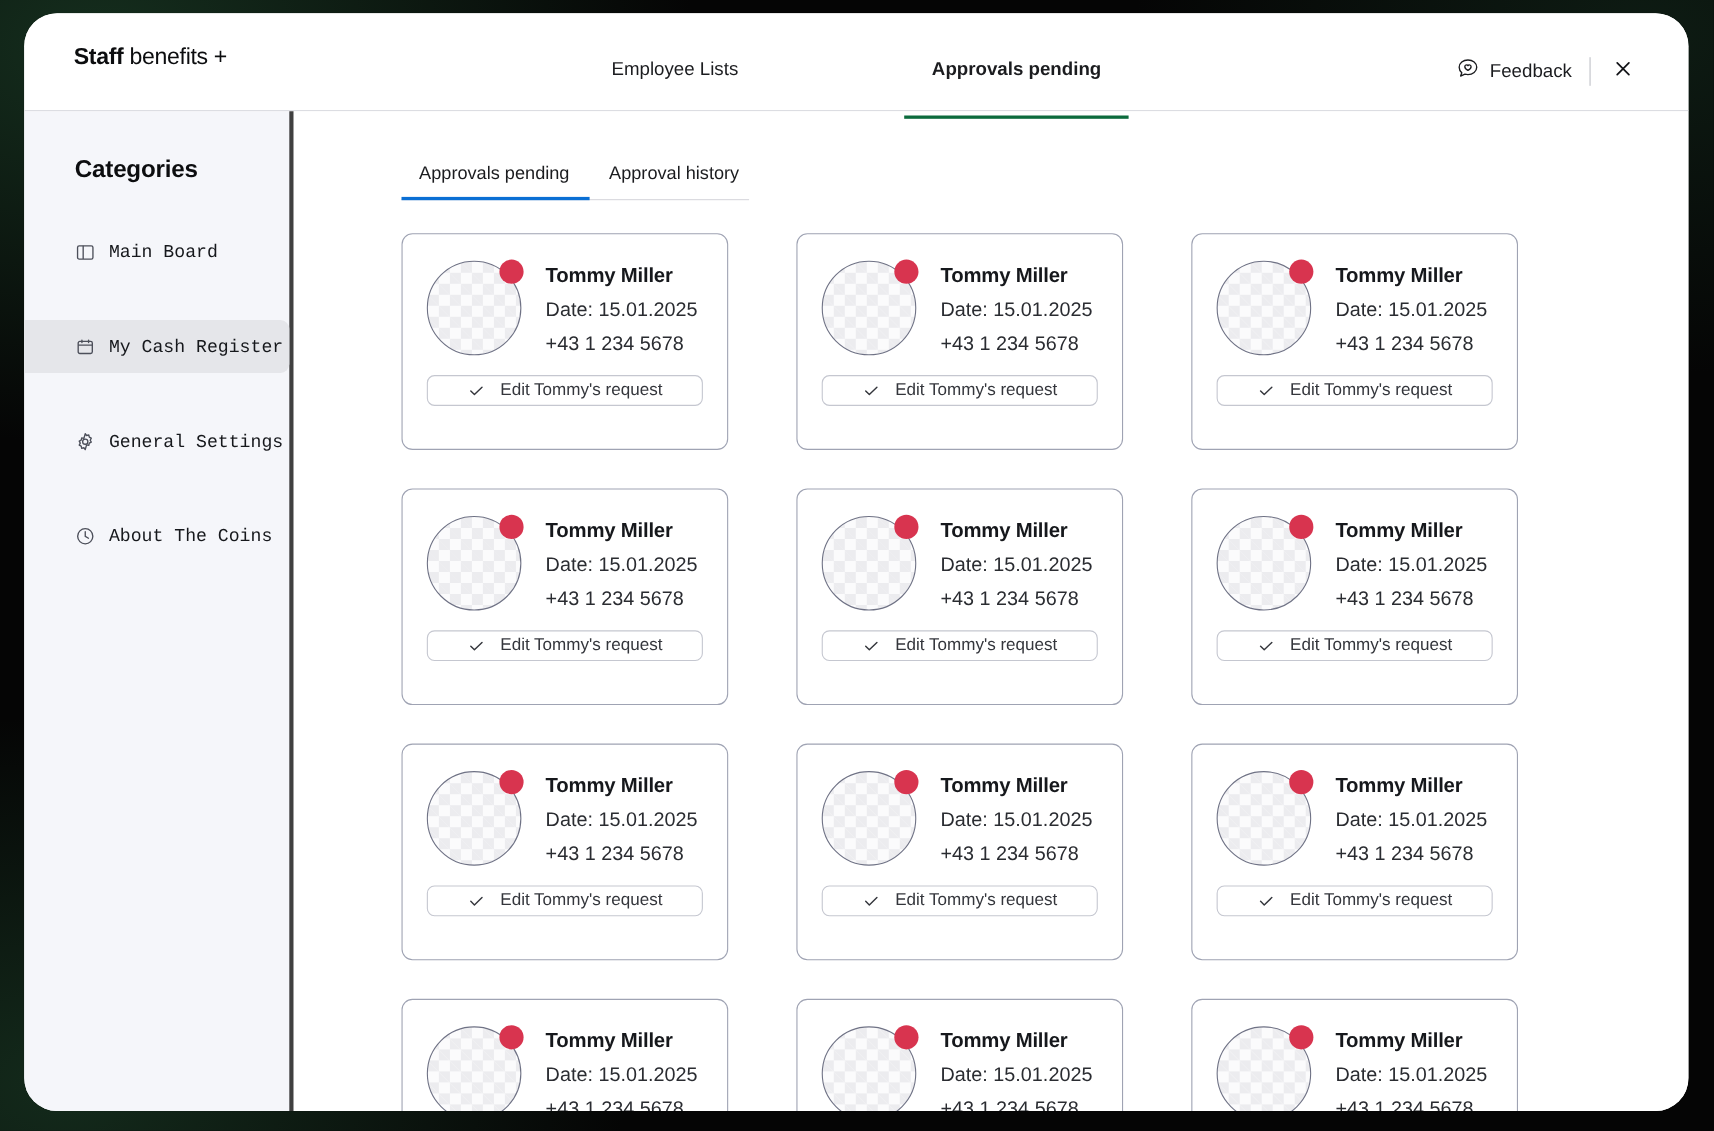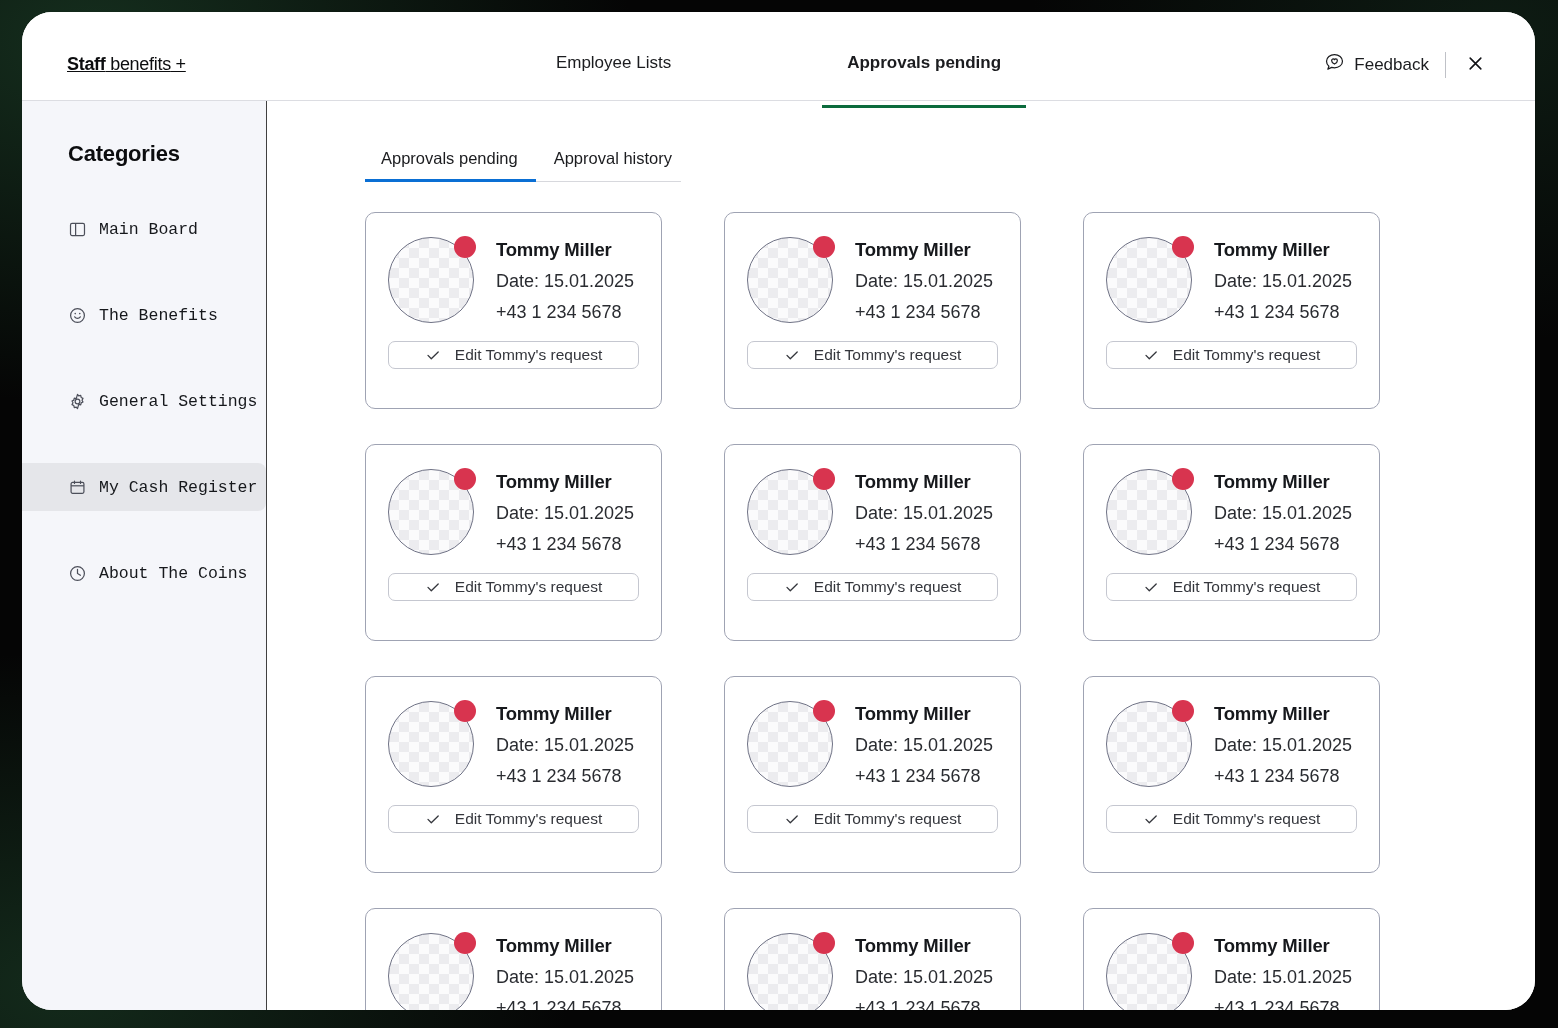--- a/index.html
+++ b/index.html
@@ -42,26 +42,25 @@
     height: 89px;
     background: #ffffff;
     border-bottom: 1px solid #dcdde2;
     display: flex;
     align-items: center;
   }
 
   .brand {
     position: absolute;
     left: 45px;
-    top: 42px;
-    font-size: 18px;
+    top: 28px;
+    font-size: 21px;
     letter-spacing: -0.3px;
     color: #0c0d0f;
     white-space: nowrap;
-    text-decoration: underline;
   }
   .brand .b-strong { font-weight: 700; }
   .brand .b-light  { font-weight: 400; }
   .brand .b-plus   { font-weight: 400; }
 
   .topnav {
     position: absolute;
     left: 0; right: 0; top: 0;
     height: 101px;
     display: flex;
@@ -124,21 +123,21 @@
   .body-split {
     display: flex;
     height: 909px;
   }
 
   
   .sidebar {
     width: 245px;
     flex: 0 0 245px;
     background: #f5f6fa;
-    border-right: 1px solid #404040;
+    border-right: 4px solid #404040;
     padding-top: 40px;
   }
   .cat-title {
     font-size: 22px;
     font-weight: 700;
     color: #0c0d0f;
     padding-left: 46px;
     letter-spacing: -0.2px;
     margin-bottom: 38px;
   }
@@ -330,56 +329,45 @@
         <div class="nav-item">
           <span class="nav-ico">
             <svg width="17" height="17" viewBox="0 0 18 18" fill="none" stroke="#4c4f5a" stroke-width="1.3">
               <rect x="1.6" y="2.6" width="14.8" height="12.8" rx="1.6"></rect>
               <path d="M7 2.6v12.8"></path>
             </svg>
           </span>
           <span>Main Board</span>
         </div>
 
-        <div class="nav-item">
-          <span class="nav-ico">
-            <svg width="17" height="17" viewBox="0 0 18 18" fill="none" stroke="#4c4f5a" stroke-width="1.3">
-              <circle cx="9" cy="9" r="7.3"></circle>
-              <path d="M6 10.4c.7 1 1.8 1.6 3 1.6s2.3-.6 3-1.6" stroke-linecap="round"></path>
-              <circle cx="6.6" cy="7" r=".85" fill="#4c4f5a" stroke="none"></circle>
-              <circle cx="11.4" cy="7" r=".85" fill="#4c4f5a" stroke="none"></circle>
-            </svg>
-          </span>
-          <span>The Benefits</span>
-        </div>
-
-        <div class="nav-item">
-          <span class="nav-ico">
-            <svg width="17" height="17" viewBox="0 0 18 18" fill="none" stroke="#4c4f5a" stroke-width="1.3">
-              <circle cx="9" cy="9" r="2.5"></circle>
-              <path d="M9 1.4l1.3 1.7 2.1-.5.5 2.1 1.9 1-1 1.9 1 1.9-1.9 1-.5 2.1-2.1-.5L9 16.6l-1.3-1.7-2.1.5-.5-2.1-1.9-1 1-1.9-1-1.9 1.9-1 .5-2.1 2.1.5L9 1.4z" stroke-linejoin="round"></path>
-            </svg>
-          </span>
-          <span>General Settings</span>
-        </div>
 
         <div class="nav-item active">
           <span class="nav-ico">
             <svg width="17" height="17" viewBox="0 0 18 18" fill="none" stroke="#4c4f5a" stroke-width="1.3">
               <rect x="2.2" y="3.6" width="13.6" height="11.6" rx="1.6"></rect>
               <path d="M2.2 7.2h13.6"></path>
               <path d="M5.8 2.3v2.4M12.2 2.3v2.4" stroke-linecap="round"></path>
             </svg>
           </span>
           <span>My Cash Register</span>
         </div>
 
         <div class="nav-item">
           <span class="nav-ico">
             <svg width="17" height="17" viewBox="0 0 18 18" fill="none" stroke="#4c4f5a" stroke-width="1.3">
+              <circle cx="9" cy="9" r="2.5"></circle>
+              <path d="M9 1.4l1.3 1.7 2.1-.5.5 2.1 1.9 1-1 1.9 1 1.9-1.9 1-.5 2.1-2.1-.5L9 16.6l-1.3-1.7-2.1.5-.5-2.1-1.9-1 1-1.9-1-1.9 1.9-1 .5-2.1 2.1.5L9 1.4z" stroke-linejoin="round"></path>
+            </svg>
+          </span>
+          <span>General Settings</span>
+        </div>
+
+        <div class="nav-item">
+          <span class="nav-ico">
+            <svg width="17" height="17" viewBox="0 0 18 18" fill="none" stroke="#4c4f5a" stroke-width="1.3">
               <circle cx="9" cy="9" r="7.3"></circle>
               <path d="M9 4.6V9l3.1 1.9" stroke-linecap="round"></path>
             </svg>
           </span>
           <span>About The Coins</span>
         </div>
 
       </div>
     </div>
 

